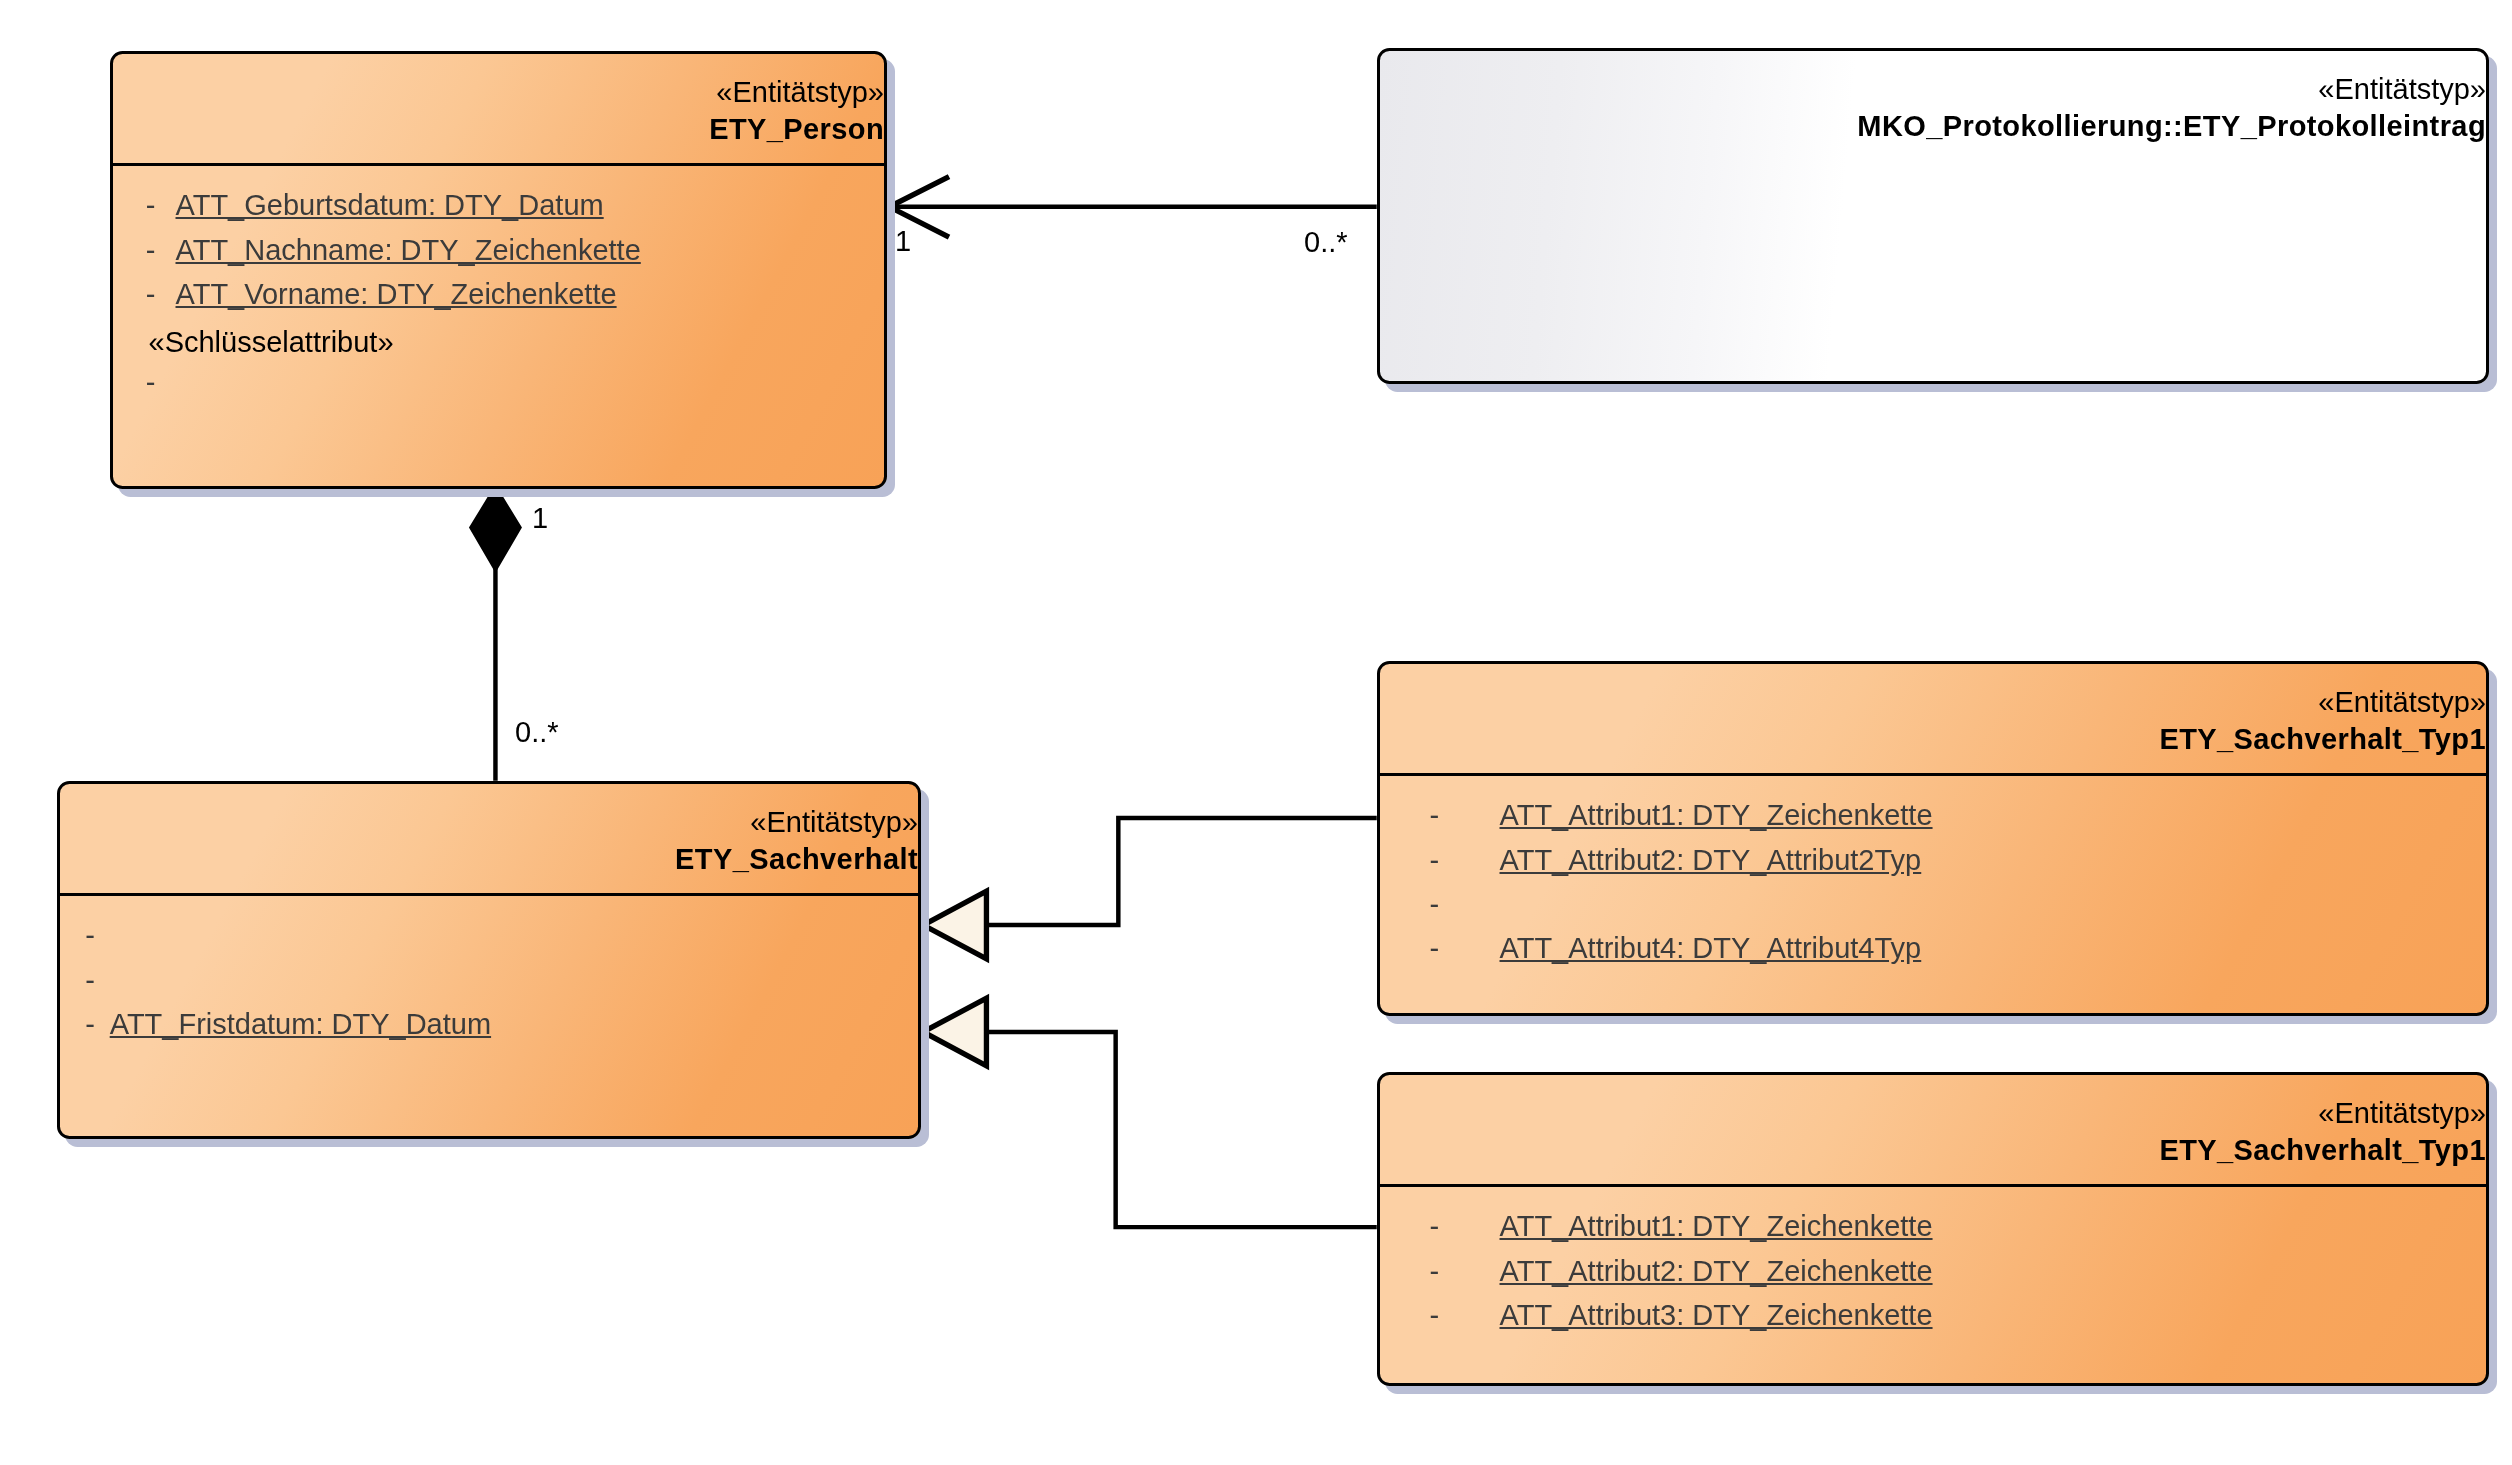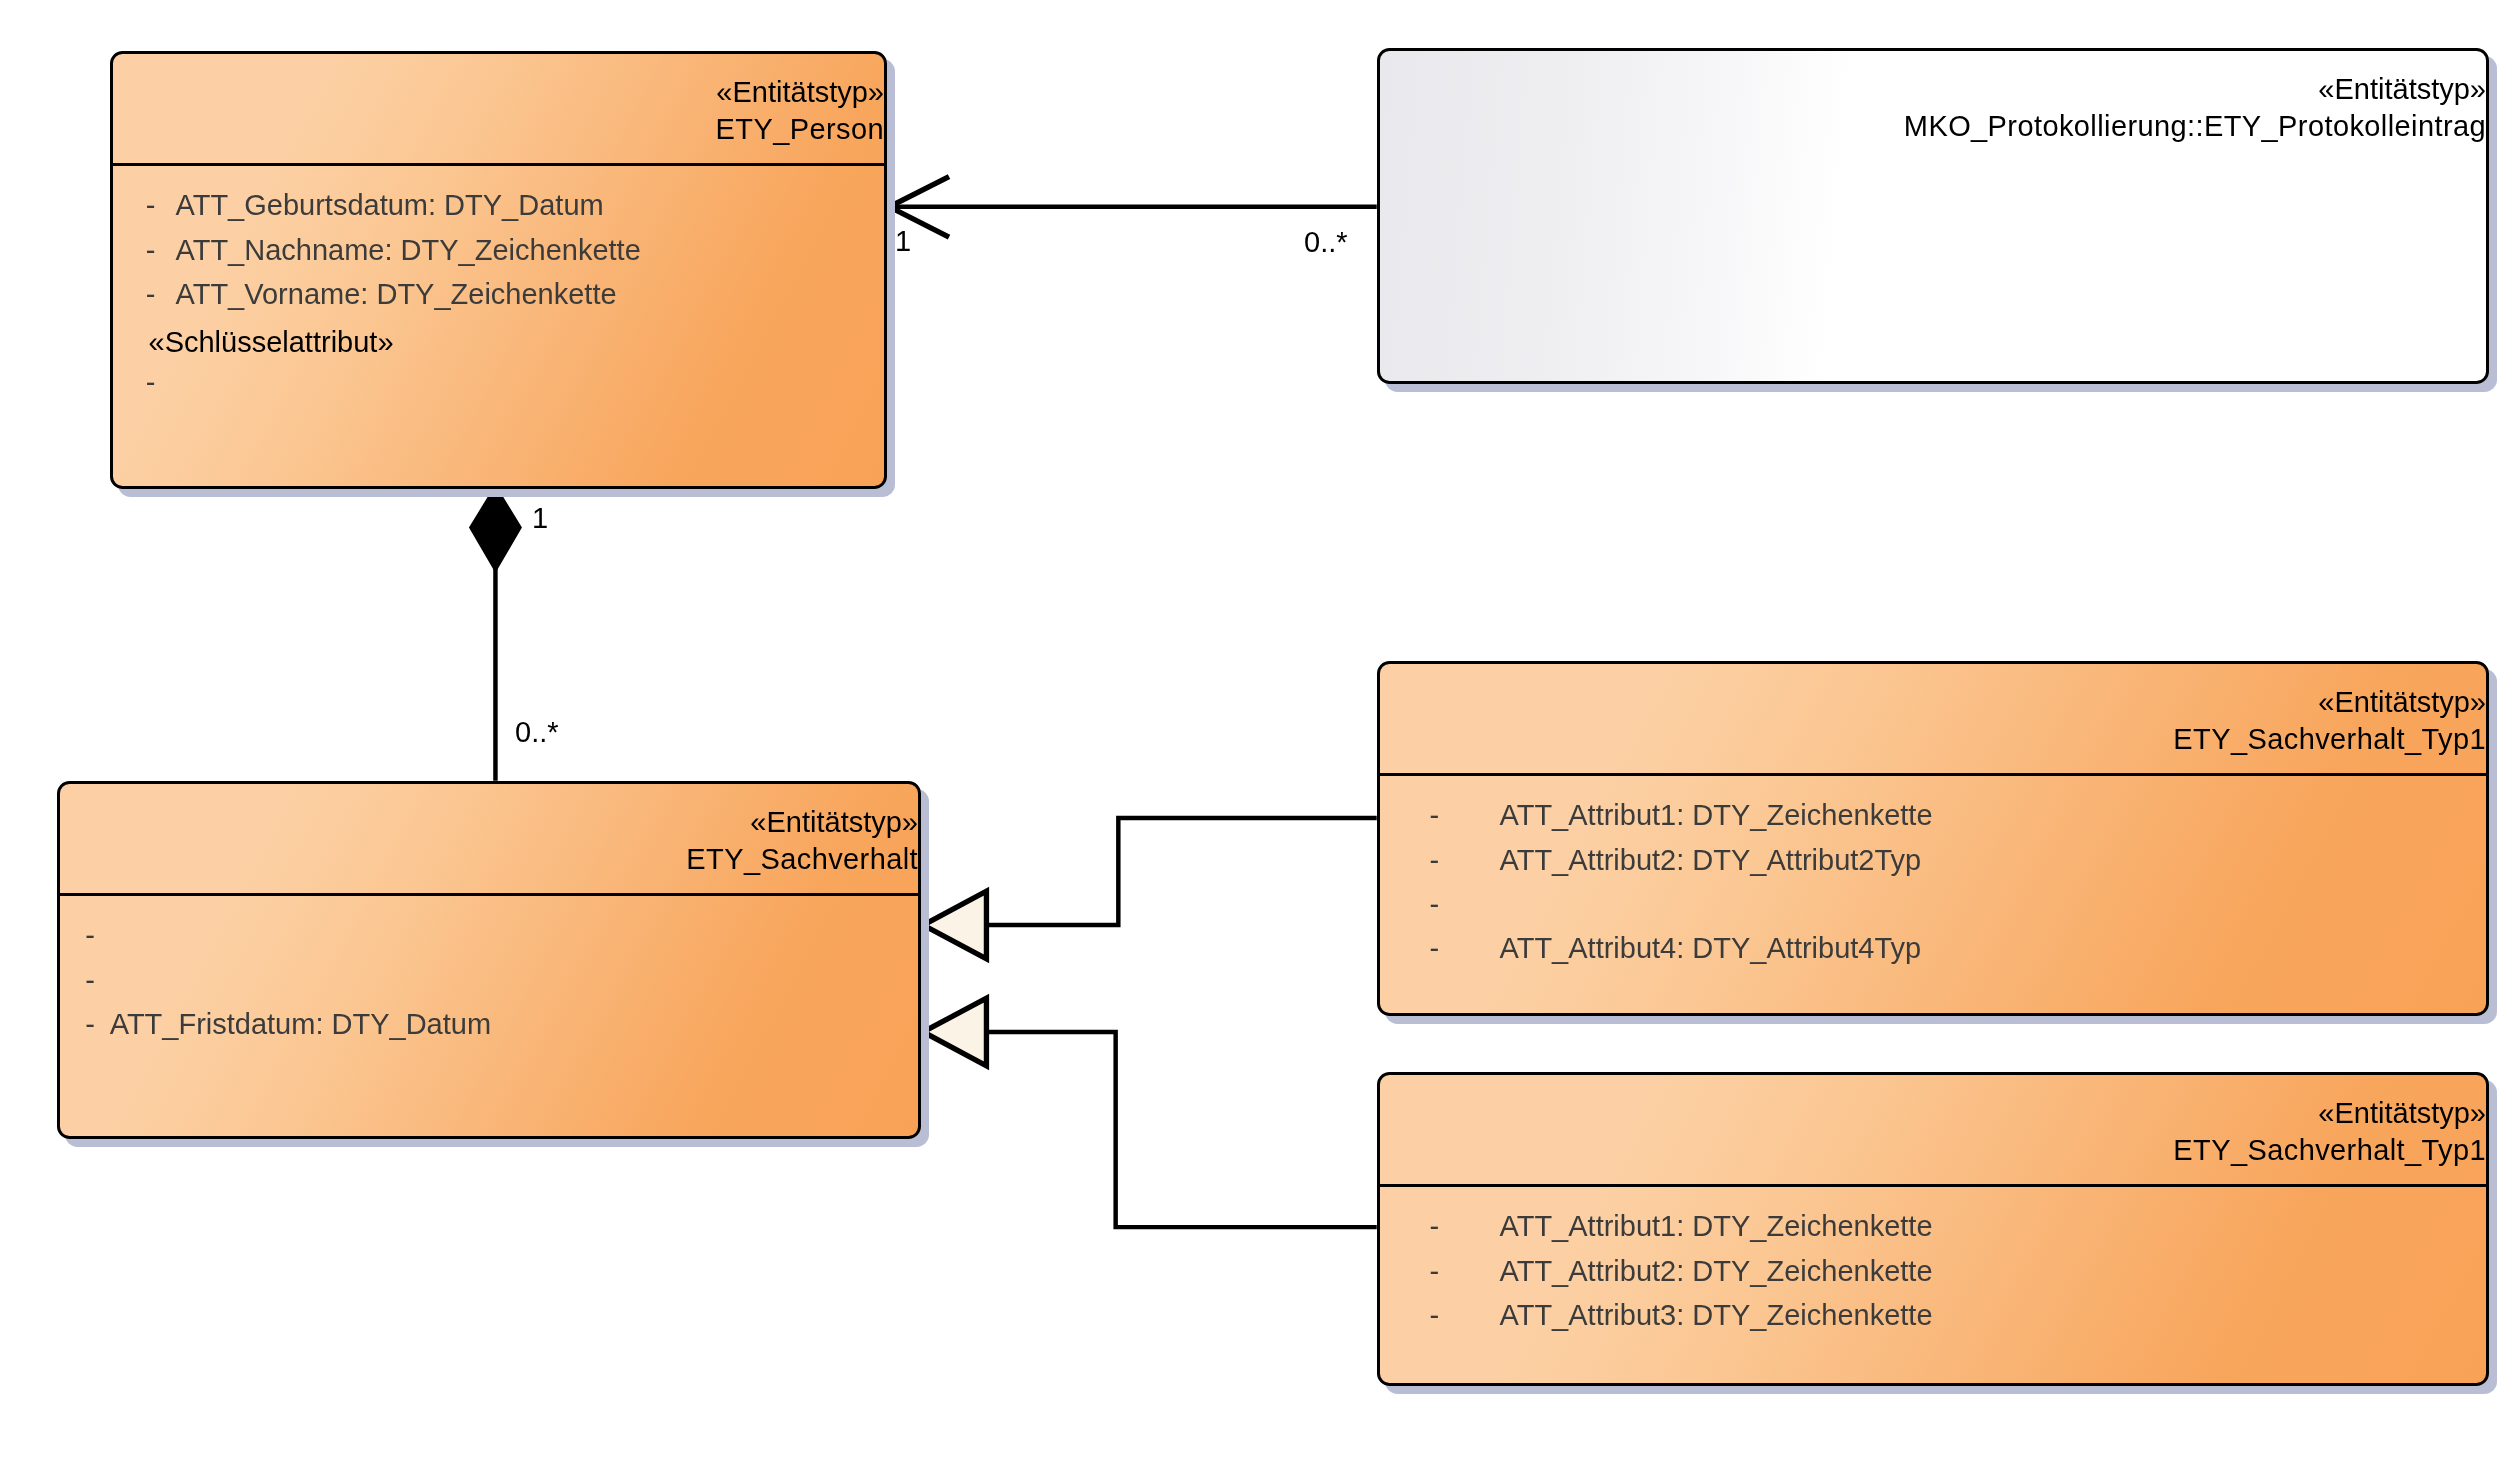--- a/index.html
+++ b/index.html
@@ -58,21 +58,21 @@
     text-align: right;
   }
   .stereotype {
     font-size: 29px;
     color: #000000;
     line-height: 1.28;
     white-space: nowrap;
   }
   .class-name {
     font-size: 29px;
-    font-weight: normal;
+    font-weight: bold;
     color: #000000;
     line-height: 1.3;
     letter-spacing: 0.4px;
     white-space: nowrap;
     margin-left: 10px;
   }
 
   .divider {
     height: 0;
     border-top: 3.6px solid #000000;
@@ -91,20 +91,21 @@
     white-space: nowrap;
   }
   .attr-vis {
     width: 46px;
     flex: 0 0 46px;
     text-align: center;
     color: #3b3b3b;
   }
   .attr-text {
     color: #3b3b3b;
+    text-decoration: underline;
   }
   .attr-group-label {
     font-size: 29px;
     color: #000000;
     padding: 9px 0 1.8px 23px;
     white-space: nowrap;
   }
 
   
   #class-person   { left: 110px;  top: 51px;   width: 777px;  height: 438px; }

